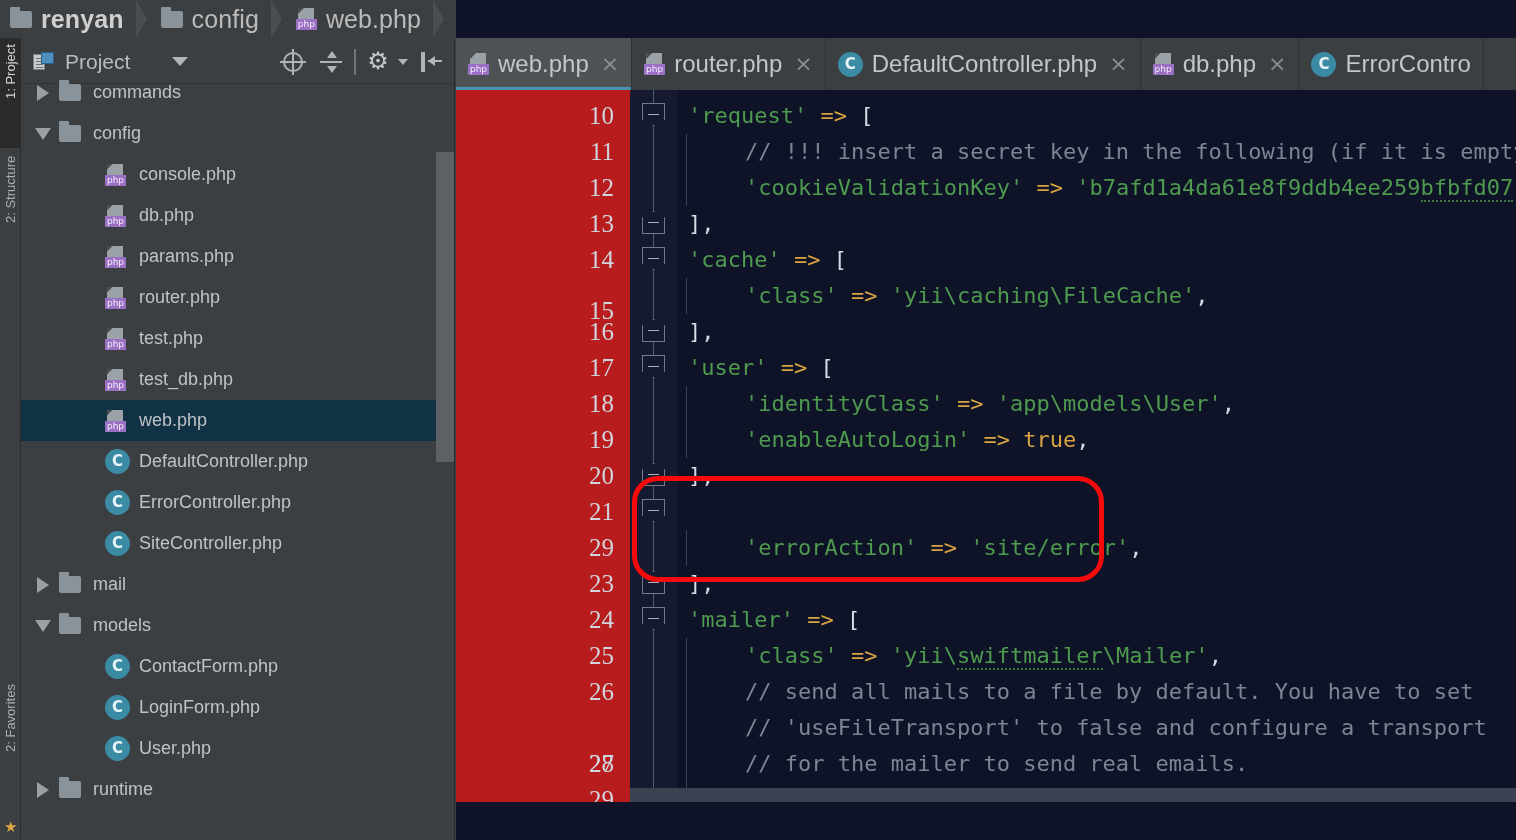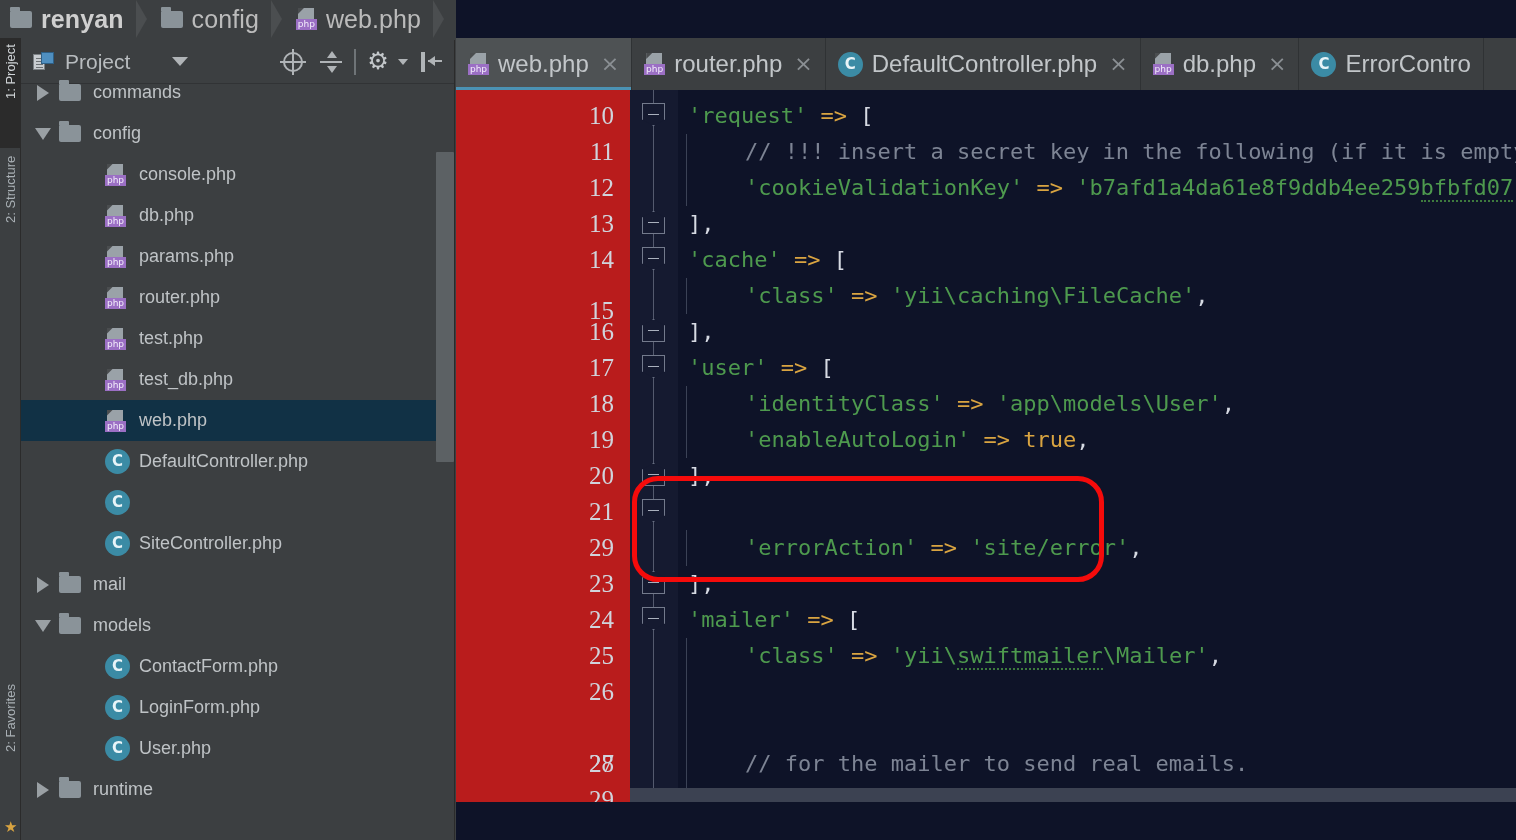--- a/index.html
+++ b/index.html
@@ -396,20 +396,21 @@
           <span class="tree-label">web.php</span>
         </div>
         <div class="tree-row" style="padding-left: 56px;">
           <span class="tw"></span>
           <span class="class-ico" style="margin-left: 4px;">C</span>
           <span class="tree-label">DefaultController.php</span>
         </div>
         <div class="tree-row" style="padding-left: 56px;">
           <span class="tw"></span>
           <span class="class-ico" style="margin-left: 4px;">C</span>
+          <span class="tree-label">ErrorController.php</span>
         </div>
         <div class="tree-row" style="padding-left: 56px;">
           <span class="tw"></span>
           <span class="class-ico" style="margin-left: 4px;">C</span>
           <span class="tree-label">SiteController.php</span>
         </div>
         <div class="tree-row" style="padding-left: 10px;">
           <span class="tw">
             <span class="tw-right"></span>
           </span>
@@ -556,21 +557,23 @@
         <div class="ind-guide" style="left: 8px; top: 296px; height: 36px;"></div>
         <div class="code-line" style="top: 332px; left: 67px;"><span class="s-str">'enableAutoLogin'</span><span class="s-pun"> </span><span class="s-op">=&gt;</span><span class="s-pun"> </span><span class="s-kw">true</span><span class="s-pun">,</span></div>
         <div class="ind-guide" style="left: 8px; top: 332px; height: 36px;"></div>
         <div class="code-line" style="top: 368px; left: 10px;"><span class="s-pun">],</span></div>
         <div class="code-line" style="top: 440px; left: 67px;"><span class="s-str">'errorAction'</span><span class="s-pun"> </span><span class="s-op">=&gt;</span><span class="s-pun"> </span><span class="s-str">'site/error'</span><span class="s-pun">,</span></div>
         <div class="ind-guide" style="left: 8px; top: 440px; height: 36px;"></div>
         <div class="code-line" style="top: 476px; left: 10px;"><span class="s-pun">],</span></div>
         <div class="code-line" style="top: 512px; left: 10px;"><span class="s-str">'mailer'</span><span class="s-pun"> </span><span class="s-op">=&gt;</span><span class="s-pun"> [</span></div>
         <div class="code-line" style="top: 548px; left: 67px;"><span class="s-str">'class'</span><span class="s-pun"> </span><span class="s-op">=&gt;</span><span class="s-pun"> </span><span class="s-str">'yii\</span><span class="s-str s-spell">swiftmailer</span><span class="s-str">\Mailer'</span><span class="s-pun">,</span></div>
         <div class="ind-guide" style="left: 8px; top: 548px; height: 36px;"></div>
+        <div class="code-line" style="top: 584px; left: 67px;"><span class="s-cmt">// send all mails to a file by default. You have to set</span></div>
         <div class="ind-guide" style="left: 8px; top: 584px; height: 36px;"></div>
+        <div class="code-line" style="top: 620px; left: 67px;"><span class="s-cmt">// 'useFileTransport' to false and configure a transport</span></div>
         <div class="ind-guide" style="left: 8px; top: 620px; height: 36px;"></div>
         <div class="code-line" style="top: 656px; left: 67px;"><span class="s-cmt">// for the mailer to send real emails.</span></div>
         <div class="ind-guide" style="left: 8px; top: 656px; height: 36px;"></div>
         <div class="code-line" style="top: 692px; left: 67px;"><span class="s-str">'useFileTransport'</span><span class="s-pun"> </span><span class="s-op">=&gt;</span><span class="s-pun"> </span><span class="s-kw">true</span><span class="s-pun">,</span></div>
         <div class="ind-guide" style="left: 8px; top: 692px; height: 36px;"></div>
       </div>
     <div class="highlight-box" id="hlbox" style="border-color: rgb(245, 11, 11); left: 176px; top: 476px; width: 472px; height: 106px;"></div>
     <div class="h-scroll"></div>
     <div class="editor-bottom"></div>
   </div>

